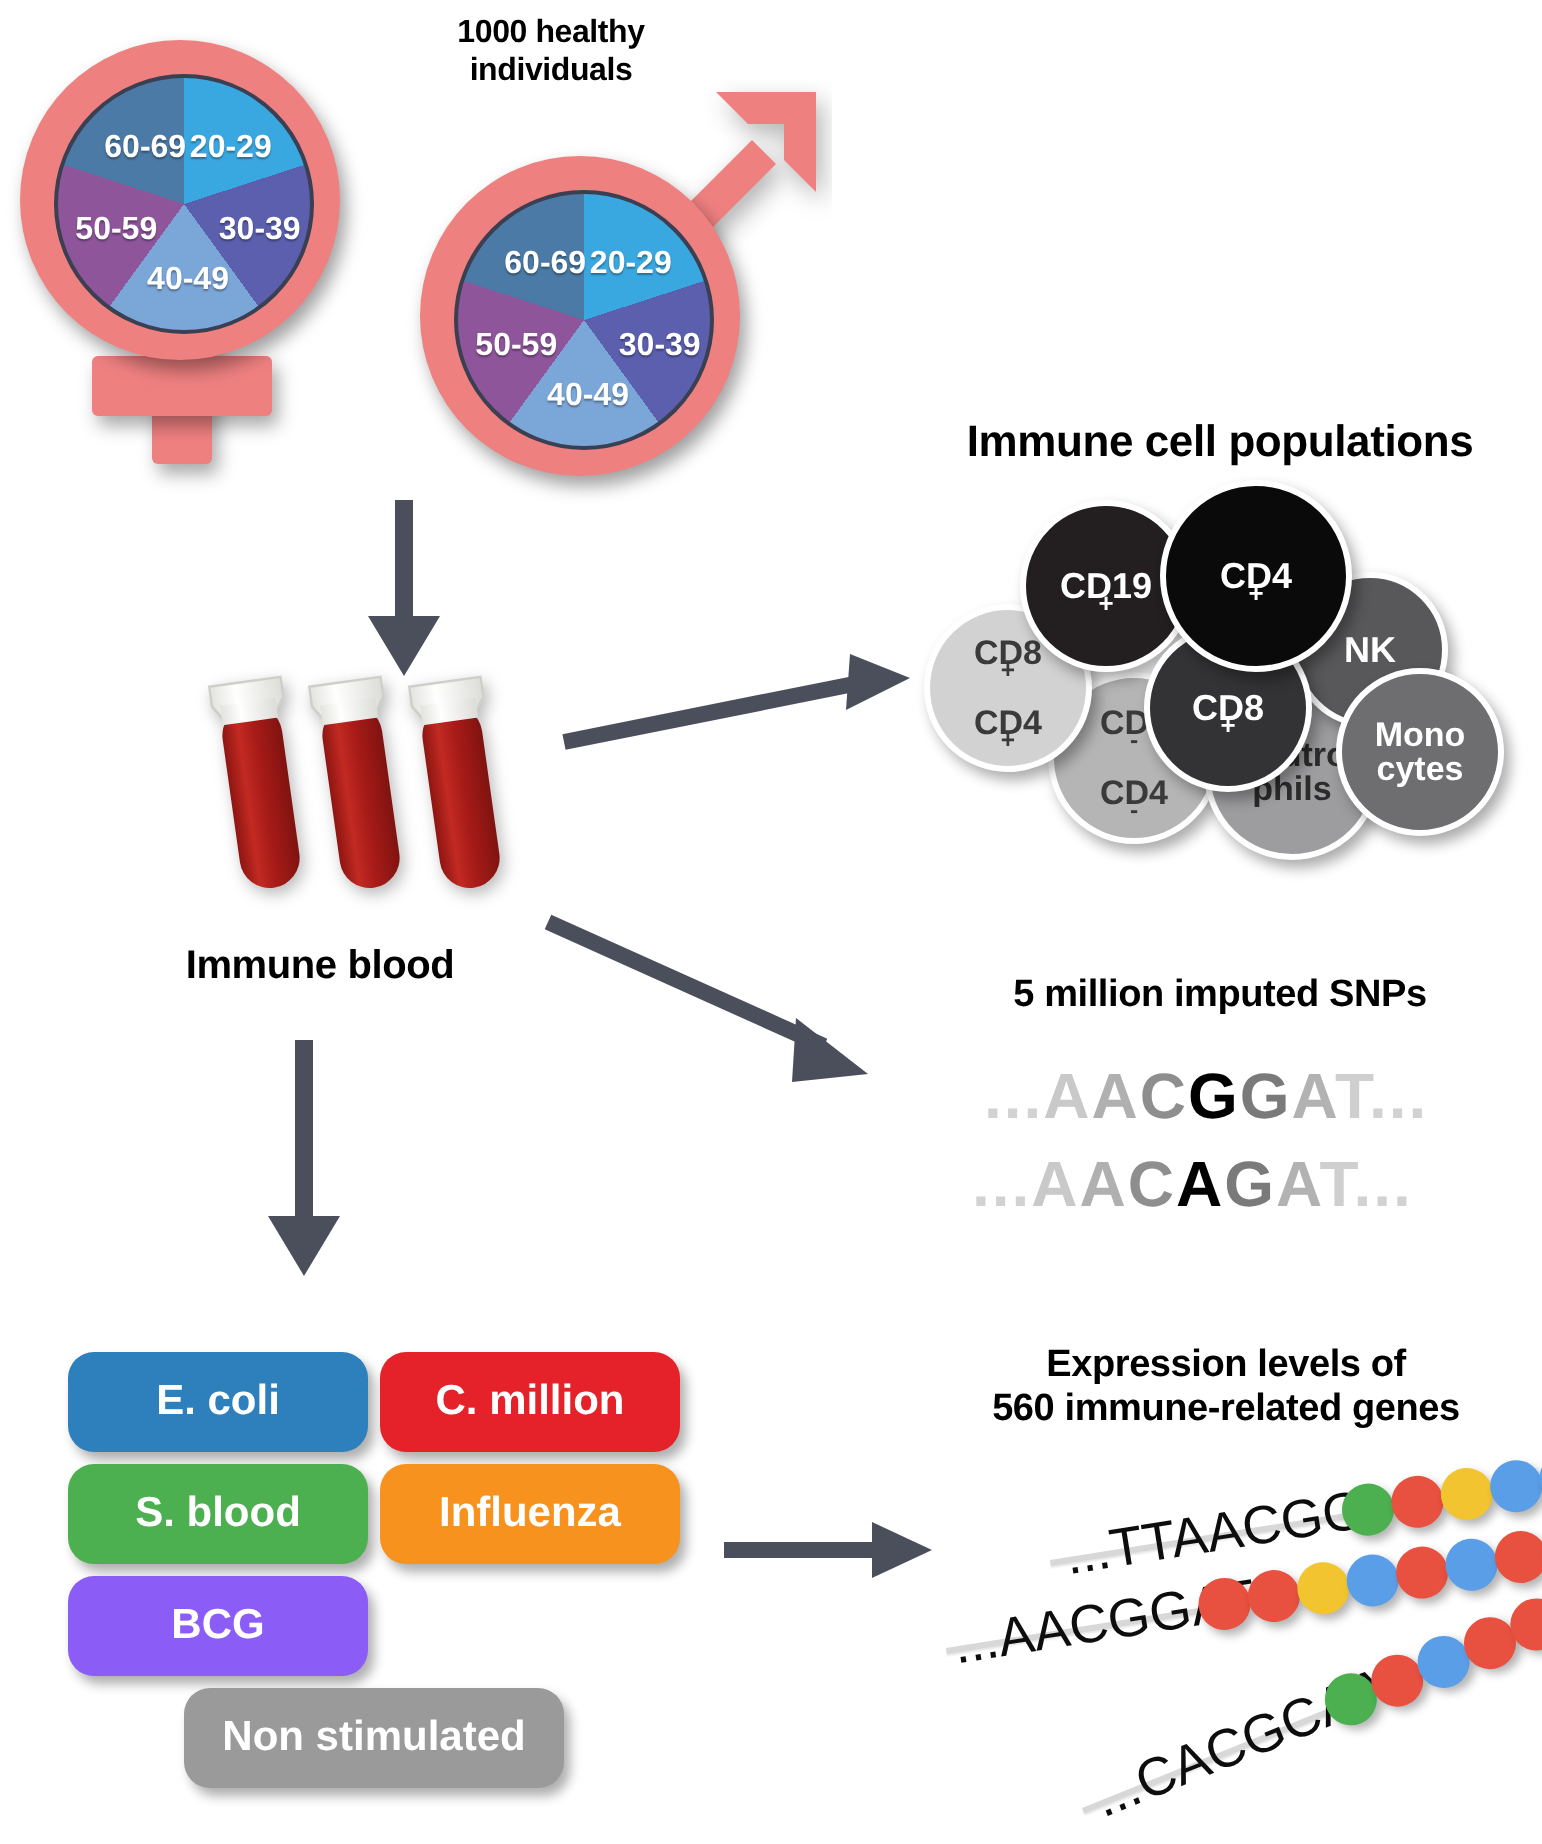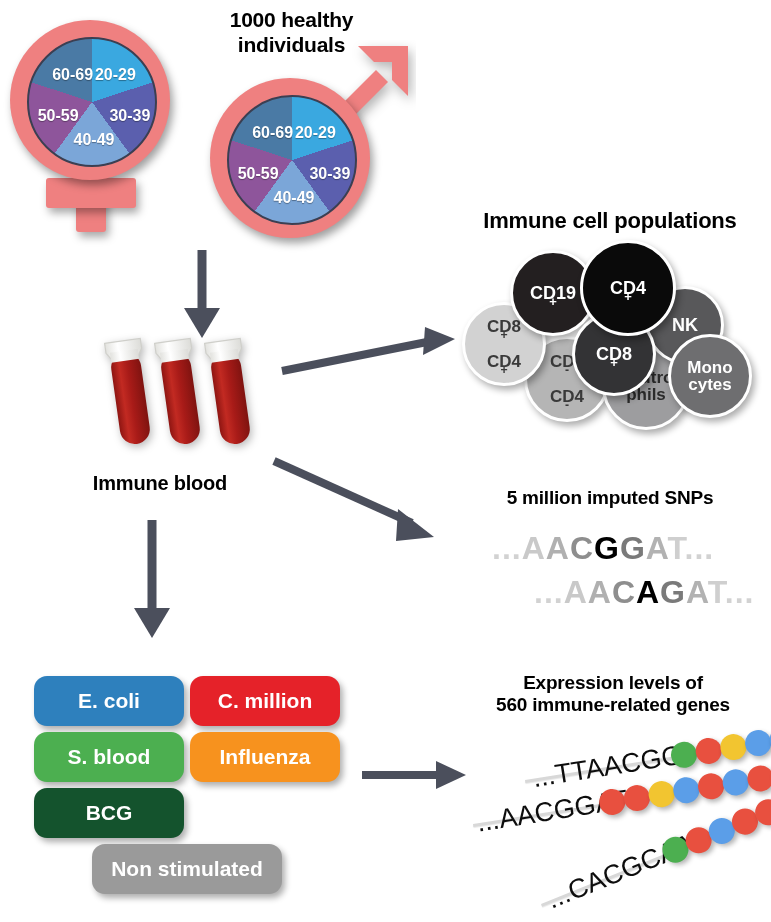--- a/index.html
+++ b/index.html
@@ -10,21 +10,21 @@
     -webkit-font-smoothing:antialiased;
   }
   .stage{position:absolute;left:0;top:0;width:771px;height:922px;}
   .abs{position:absolute;}
 
   
   .heading{
     font-weight:bold;color:#000;text-align:center;line-height:1.18;
     letter-spacing:-0.2px;
   }
-  #title-individuals{left:184px;top:8px;width:215px;font-size:21px;}
+  #title-individuals{left:168px;top:8px;width:215px;font-size:16px;}
   #title-immune{left:450px;top:208px;width:320px;font-size:22px;}
   #title-snps{left:455px;top:487px;width:310px;font-size:19px;}
   #title-expression{left:455px;top:672px;width:316px;font-size:19px;}
   #label-whole-blood{left:60px;top:472px;width:200px;font-size:20px;}
 
   
   .gender{position:absolute;}
   .ring{
     position:absolute;border-radius:50%;
     background:#ef8080;
@@ -227,37 +227,37 @@
       </div>
       <div class="bubble" style="left: 206px; top: 94px; width: 84px; height: 84px; background: rgb(110, 110, 112); color: rgb(255, 255, 255); z-index: 4; font-size: 17px;">
         <span>Mono<br>cytes</span>
       </div>
     </div>
 
   <div class="abs heading" id="title-snps">5 million imputed SNPs</div>
 
   <div class="abs" id="snp-block" style="left:486px;top:530px;width:270px;height:86px;">
       <div class="snp-row" style="left: 6px; top: 0px;"><span class="dots">...</span><span class="b1">A</span><span class="b2">A</span><span class="b3">C</span><span class="hit">G</span><span class="b4">G</span><span class="f2">A</span><span class="f1">T</span><span class="dots">...</span></div>
-      <div class="snp-row" style="left: 0px; top: 44px; margin-left: 48px;"><span class="dots">...</span><span class="b1">A</span><span class="b2">A</span><span class="b3">C</span><span class="hit">A</span><span class="b4">G</span><span class="f2">A</span><span class="f1">T</span><span class="dots">...</span></div>
+      <div class="snp-row" style="left: 0px; top: 44px;"><span class="dots">...</span><span class="b1">A</span><span class="b2">A</span><span class="b3">C</span><span class="hit">A</span><span class="b4">G</span><span class="f2">A</span><span class="f1">T</span><span class="dots">...</span></div>
     </div>
 
   <div class="abs" id="stimuli-grid" style="left:34px;top:676px;width:310px;height:276px;">
       <div class="pill" style="left: 0px; top: 0px; width: 150px; height: 50px; background: rgb(46, 128, 189);">
         <span>E. coli</span>
       </div>
       <div class="pill" style="left: 156px; top: 0px; width: 150px; height: 50px; background: rgb(229, 34, 41);">
         <span>C. million</span>
       </div>
       <div class="pill" style="left: 0px; top: 56px; width: 150px; height: 50px; background: rgb(76, 175, 80);">
         <span>S. blood</span>
       </div>
       <div class="pill" style="left: 156px; top: 56px; width: 150px; height: 50px; background: rgb(247, 146, 30);">
         <span>Influenza</span>
       </div>
-      <div class="pill" style="left: 0px; top: 112px; width: 150px; height: 50px; background: #14532d; text-align: center;">
+      <div class="pill" style="left: 0px; top: 112px; width: 150px; height: 50px; background: #8b5cf6; text-align: center;">
         <span>BCG</span>
       </div>
       <div class="pill" style="left: 58px; top: 168px; width: 190px; height: 50px; background: rgb(154, 154, 154);">
         <span>Non stimulated</span>
       </div>
     </div>
 
   <div class="abs arrow" style="left:360px;top:755px;">
     <svg width="110" height="40" viewBox="0 0 110 40">
       <line x1="2" y1="20" x2="82" y2="20" stroke="#4b4f5c" stroke-width="8"></line>

